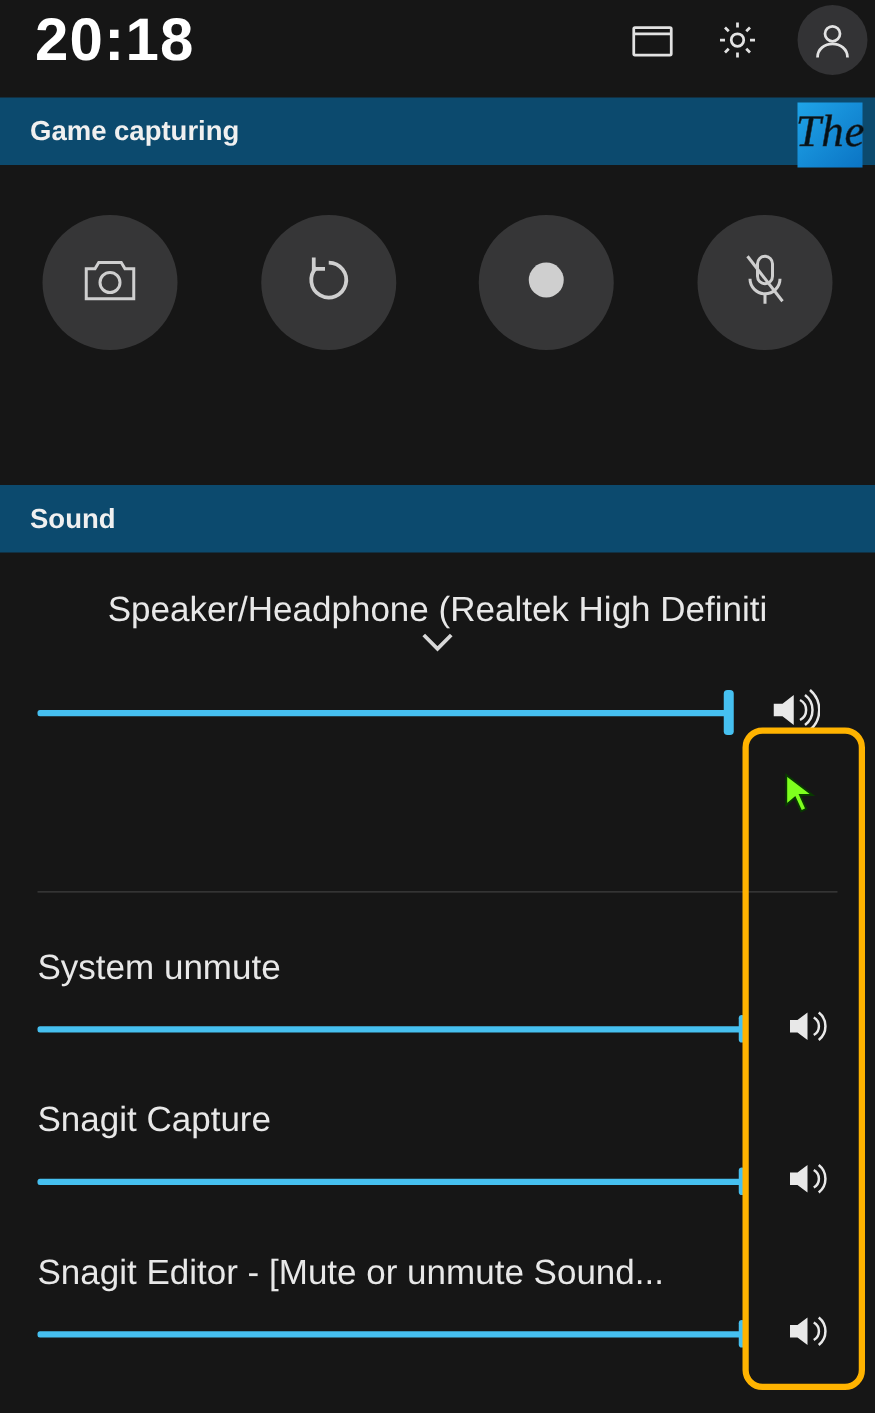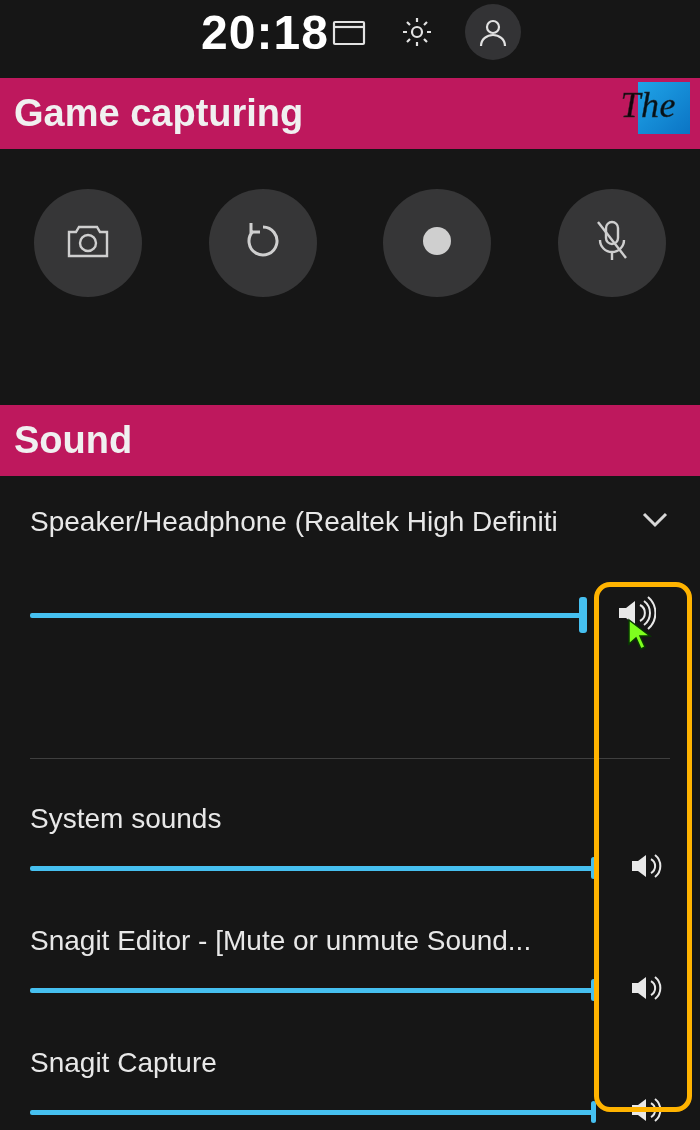--- a/index.html
+++ b/index.html
@@ -10,21 +10,21 @@
     background: #161616;
     font-family: "Segoe UI", Arial, sans-serif;
     color: #e8e8e8;
     overflow: hidden;
     position: relative;
   }
   
   .header {
     display: flex;
     align-items: center;
-    justify-content: center;
+    justify-content: space-between;
     padding: 4px 6px 18px 28px;
   }
   .clock {
     font-size: 48px;
     font-weight: 700;
     letter-spacing: 1px;
     color: #ffffff;
   }
   .header-icons {
     display: flex;
@@ -42,23 +42,23 @@
   .hicon.avatar {
     width: 56px;
     height: 56px;
     border-radius: 50%;
     background: #333335;
   }
   .hicon svg { stroke: currentColor; fill: none; }
 
   
   .section-header {
-    background: #be185d;
-    padding: 14px 14px;
-    font-size: 38px;
+    background: #0c4a6e;
+    padding: 14px 24px;
+    font-size: 22px;
     font-weight: 700;
     color: #f0f0f0;
   }
 
   
   .capture-row {
     display: flex;
     justify-content: space-between;
     padding: 40px 34px 60px 34px;
   }
@@ -77,21 +77,22 @@
   
   .gap { height: 48px; }
 
   
   .audio-body { padding: 30px 30px 0 30px; }
 
   .device-row {
     display: flex;
     align-items: center;
     justify-content: space-between;
-    margin-bottom: 54px;
+    margin-bottom: 18px;
+    flex-direction: column;
   }
   .device-label {
     font-size: 28px;
     font-weight: 400;
     white-space: nowrap;
     overflow: hidden;
     text-overflow: clip;
     max-width: 590px;
   }
   .chev svg { stroke: #d8d8d8; fill: none; }
@@ -170,21 +171,21 @@
     position: absolute;
     top: 618px;
     left: 626px;
     pointer-events: none;
   }
 
   
   .watermark {
     position: absolute;
     top: 84px;
-    right: 24px;
+    right: 8px;
     font-family: Georgia, 'Times New Roman', serif;
     font-style: italic;
     font-size: 36px;
     color: rgba(0,0,0,0.88);
     text-align: left;
     line-height: 1.18;
     pointer-events: none;
     -webkit-text-stroke: 0.4px #2a2a2a;
     letter-spacing: 0.5px;
   }
@@ -291,57 +292,57 @@
             <path d="M28 5a15 15 0 0 1 0 24" fill="none"></path>
             <path d="M32 1a21 21 0 0 1 0 32" fill="none"></path>
           </svg>
         </span>
       </div>
     </div>
     <div class="divider"></div>
   </div>
 
   <div class="vol-block">
-    <div class="app-label">System sounds</div>
+    <div class="app-label">System unmute</div>
     <div class="slider-wrap">
       <div class="slider noThumbVisible">
         <div class="thumb"></div>
       </div>
       <div class="mute-btn">
         <span>
           <svg width="36" height="30" viewBox="0 0 36 30" stroke-width="2">
             <path d="M3 10v10h6l8 6V4l-8 6H3z" stroke="none"></path>
             <path d="M22 8a8 8 0 0 1 0 14" fill="none"></path>
             <path d="M26 4a14 14 0 0 1 0 22" fill="none"></path>
           </svg>
         </span>
       </div>
     </div>
   </div>
 
   <div class="vol-block">
-    <div class="app-label">Snagit Editor - [Mute or unmute Sound...</div>
+    <div class="app-label">Snagit Capture</div>
     <div class="slider-wrap">
       <div class="slider noThumbVisible">
         <div class="thumb"></div>
       </div>
       <div class="mute-btn">
         <span>
           <svg width="36" height="30" viewBox="0 0 36 30" stroke-width="2">
             <path d="M3 10v10h6l8 6V4l-8 6H3z" stroke="none"></path>
             <path d="M22 8a8 8 0 0 1 0 14" fill="none"></path>
             <path d="M26 4a14 14 0 0 1 0 22" fill="none"></path>
           </svg>
         </span>
       </div>
     </div>
   </div>
 
   <div class="vol-block">
-    <div class="app-label">Snagit Capture</div>
+    <div class="app-label">Snagit Editor - [Mute or unmute Sound...</div>
     <div class="slider-wrap">
       <div class="slider noThumbVisible">
         <div class="thumb"></div>
       </div>
       <div class="mute-btn">
         <span>
           <svg width="36" height="30" viewBox="0 0 36 30" stroke-width="2">
             <path d="M3 10v10h6l8 6V4l-8 6H3z" stroke="none"></path>
             <path d="M22 8a8 8 0 0 1 0 14" fill="none"></path>
             <path d="M26 4a14 14 0 0 1 0 22" fill="none"></path>

